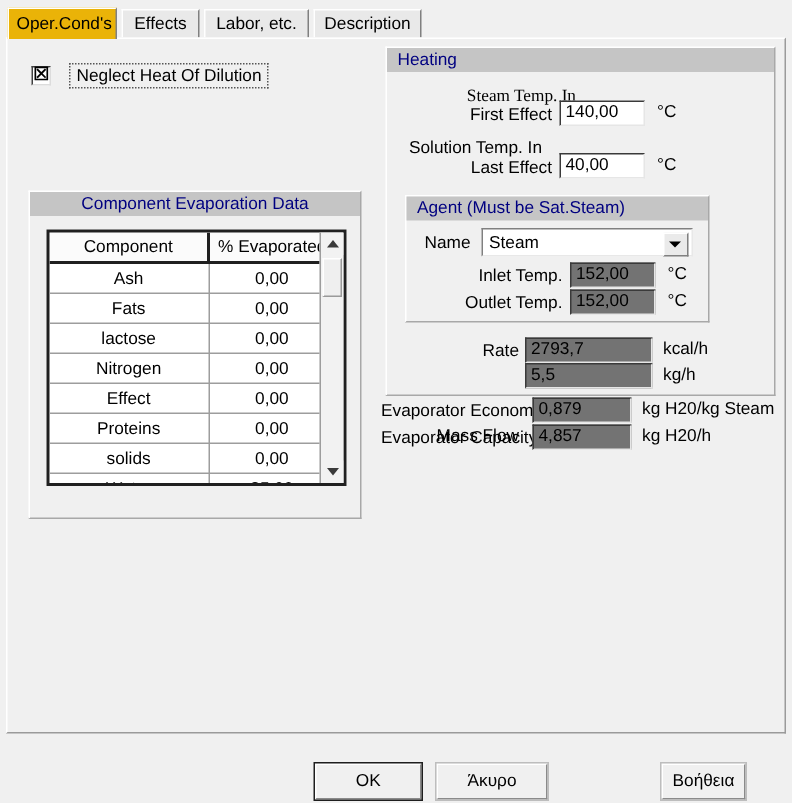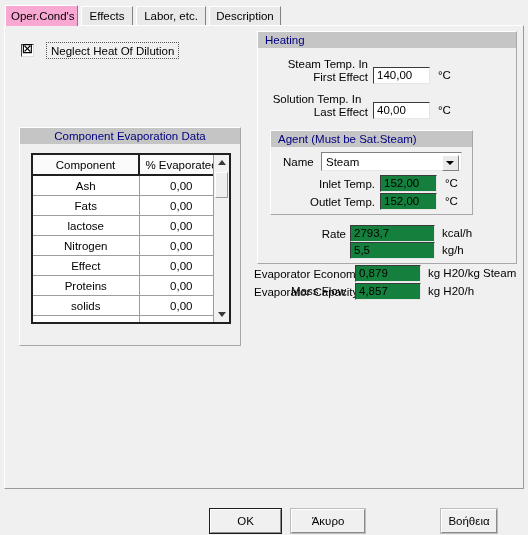--- a/index.html
+++ b/index.html
@@ -24,21 +24,21 @@
     border-top:1px solid #fff;
     border-right:1px solid #808080;
     color:#000;
     font-size:11.5px;
     line-height:18px;
     text-align:center;
     padding:0 5px;
     white-space:nowrap;
   }
   .tab.active{
-    background:#f9a8d4;
+    background:#eab308;
     top:-1px;height:21px;line-height:20px;
     border-right:1px solid #808080;
     z-index:3;
     font-weight:normal;
   }
   #tabpanel{
     position:absolute;left:4px;top:25px;width:520px;height:464px;
     background:#f0f0f0;
     border:1px solid #fff;
     border-right-color:#9a9a9a;
@@ -77,21 +77,21 @@
     border-right:1px solid #e6e6e6;
     border-bottom:1px solid #e6e6e6;
     font-size:11.5px;
     line-height:15px;
     padding-left:3px;
     height:17px;
     color:#000;
     white-space:nowrap;
     overflow:hidden;
   }
-  .fld.ro{background:#15803d;}
+  .fld.ro{background:#737373;}
 
   .combo{
     position:absolute;box-sizing:border-box;
     background:#fff;
     border-top:1px solid #808080;
     border-left:1px solid #808080;
     border-right:1px solid #e8e8e8;
     border-bottom:1px solid #e8e8e8;
     height:19px;
   }
@@ -277,21 +277,21 @@
         <div class="sbtn" style="bottom:0;">
           <span class="dn"></span>
         </div>
       </div>
     </div>
   </div>
 
   <div class="grp" style="left:252px;top:5px;width:260px;height:233px;">
     <div class="grp-title">Heating</div>
 
-    <div class="lbl r" style="left:20px;top:26px;width:90px;">Steam Temp. In</div>
+    <div class="lbl r" style="left:36px;top:26px;width:90px;font-family:Liberation Serif, serif;">Steam Temp. In</div>
     <div class="lbl r" style="left:20px;top:39px;width:90px;">First Effect</div>
     <div class="fld" style="left:115px;top:35px;width:57px;">140,00</div>
     <div class="lbl" style="left:180px;top:37px;">°C</div>
 
     <div class="lbl r" style="left:8px;top:61px;width:102px;text-align:center;">Solution Temp. In</div>
     <div class="lbl r" style="left:8px;top:74px;width:102px;">Last Effect</div>
     <div class="fld" style="left:115px;top:70px;width:57px;">40,00</div>
     <div class="lbl" style="left:180px;top:72px;">°C</div>
 
     <div class="grp" style="left:12px;top:98px;width:203px;height:85px;">

